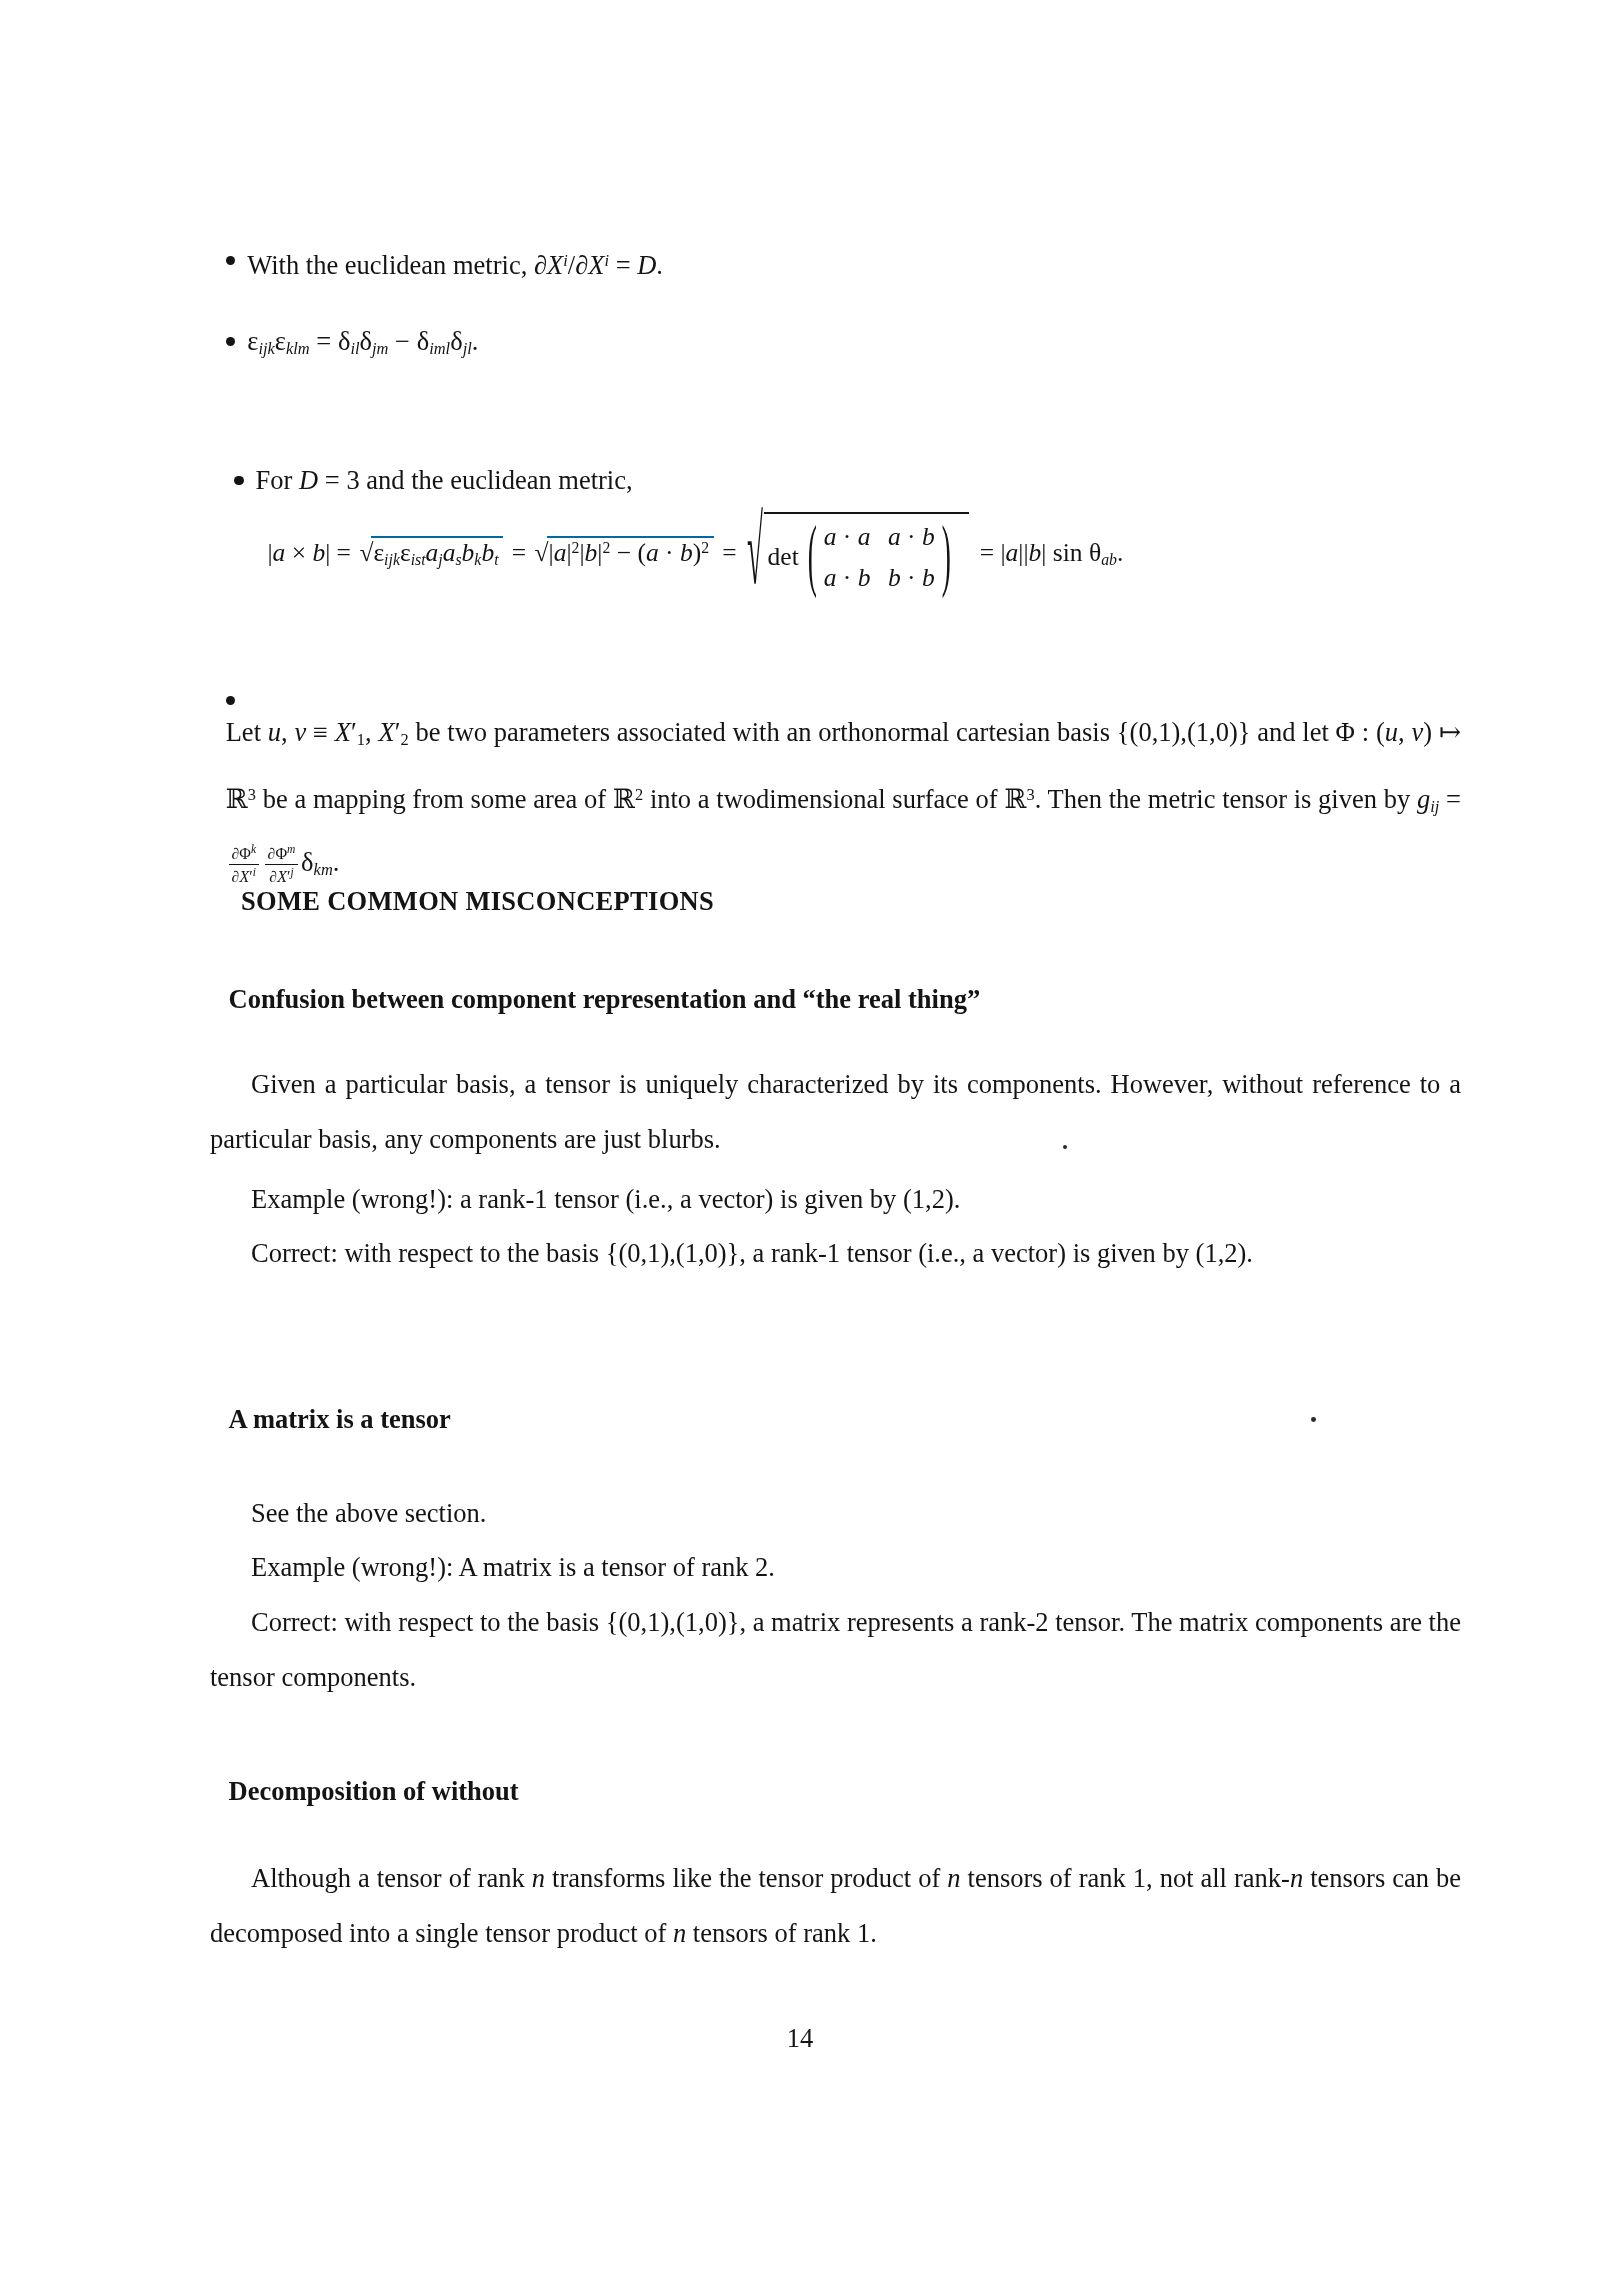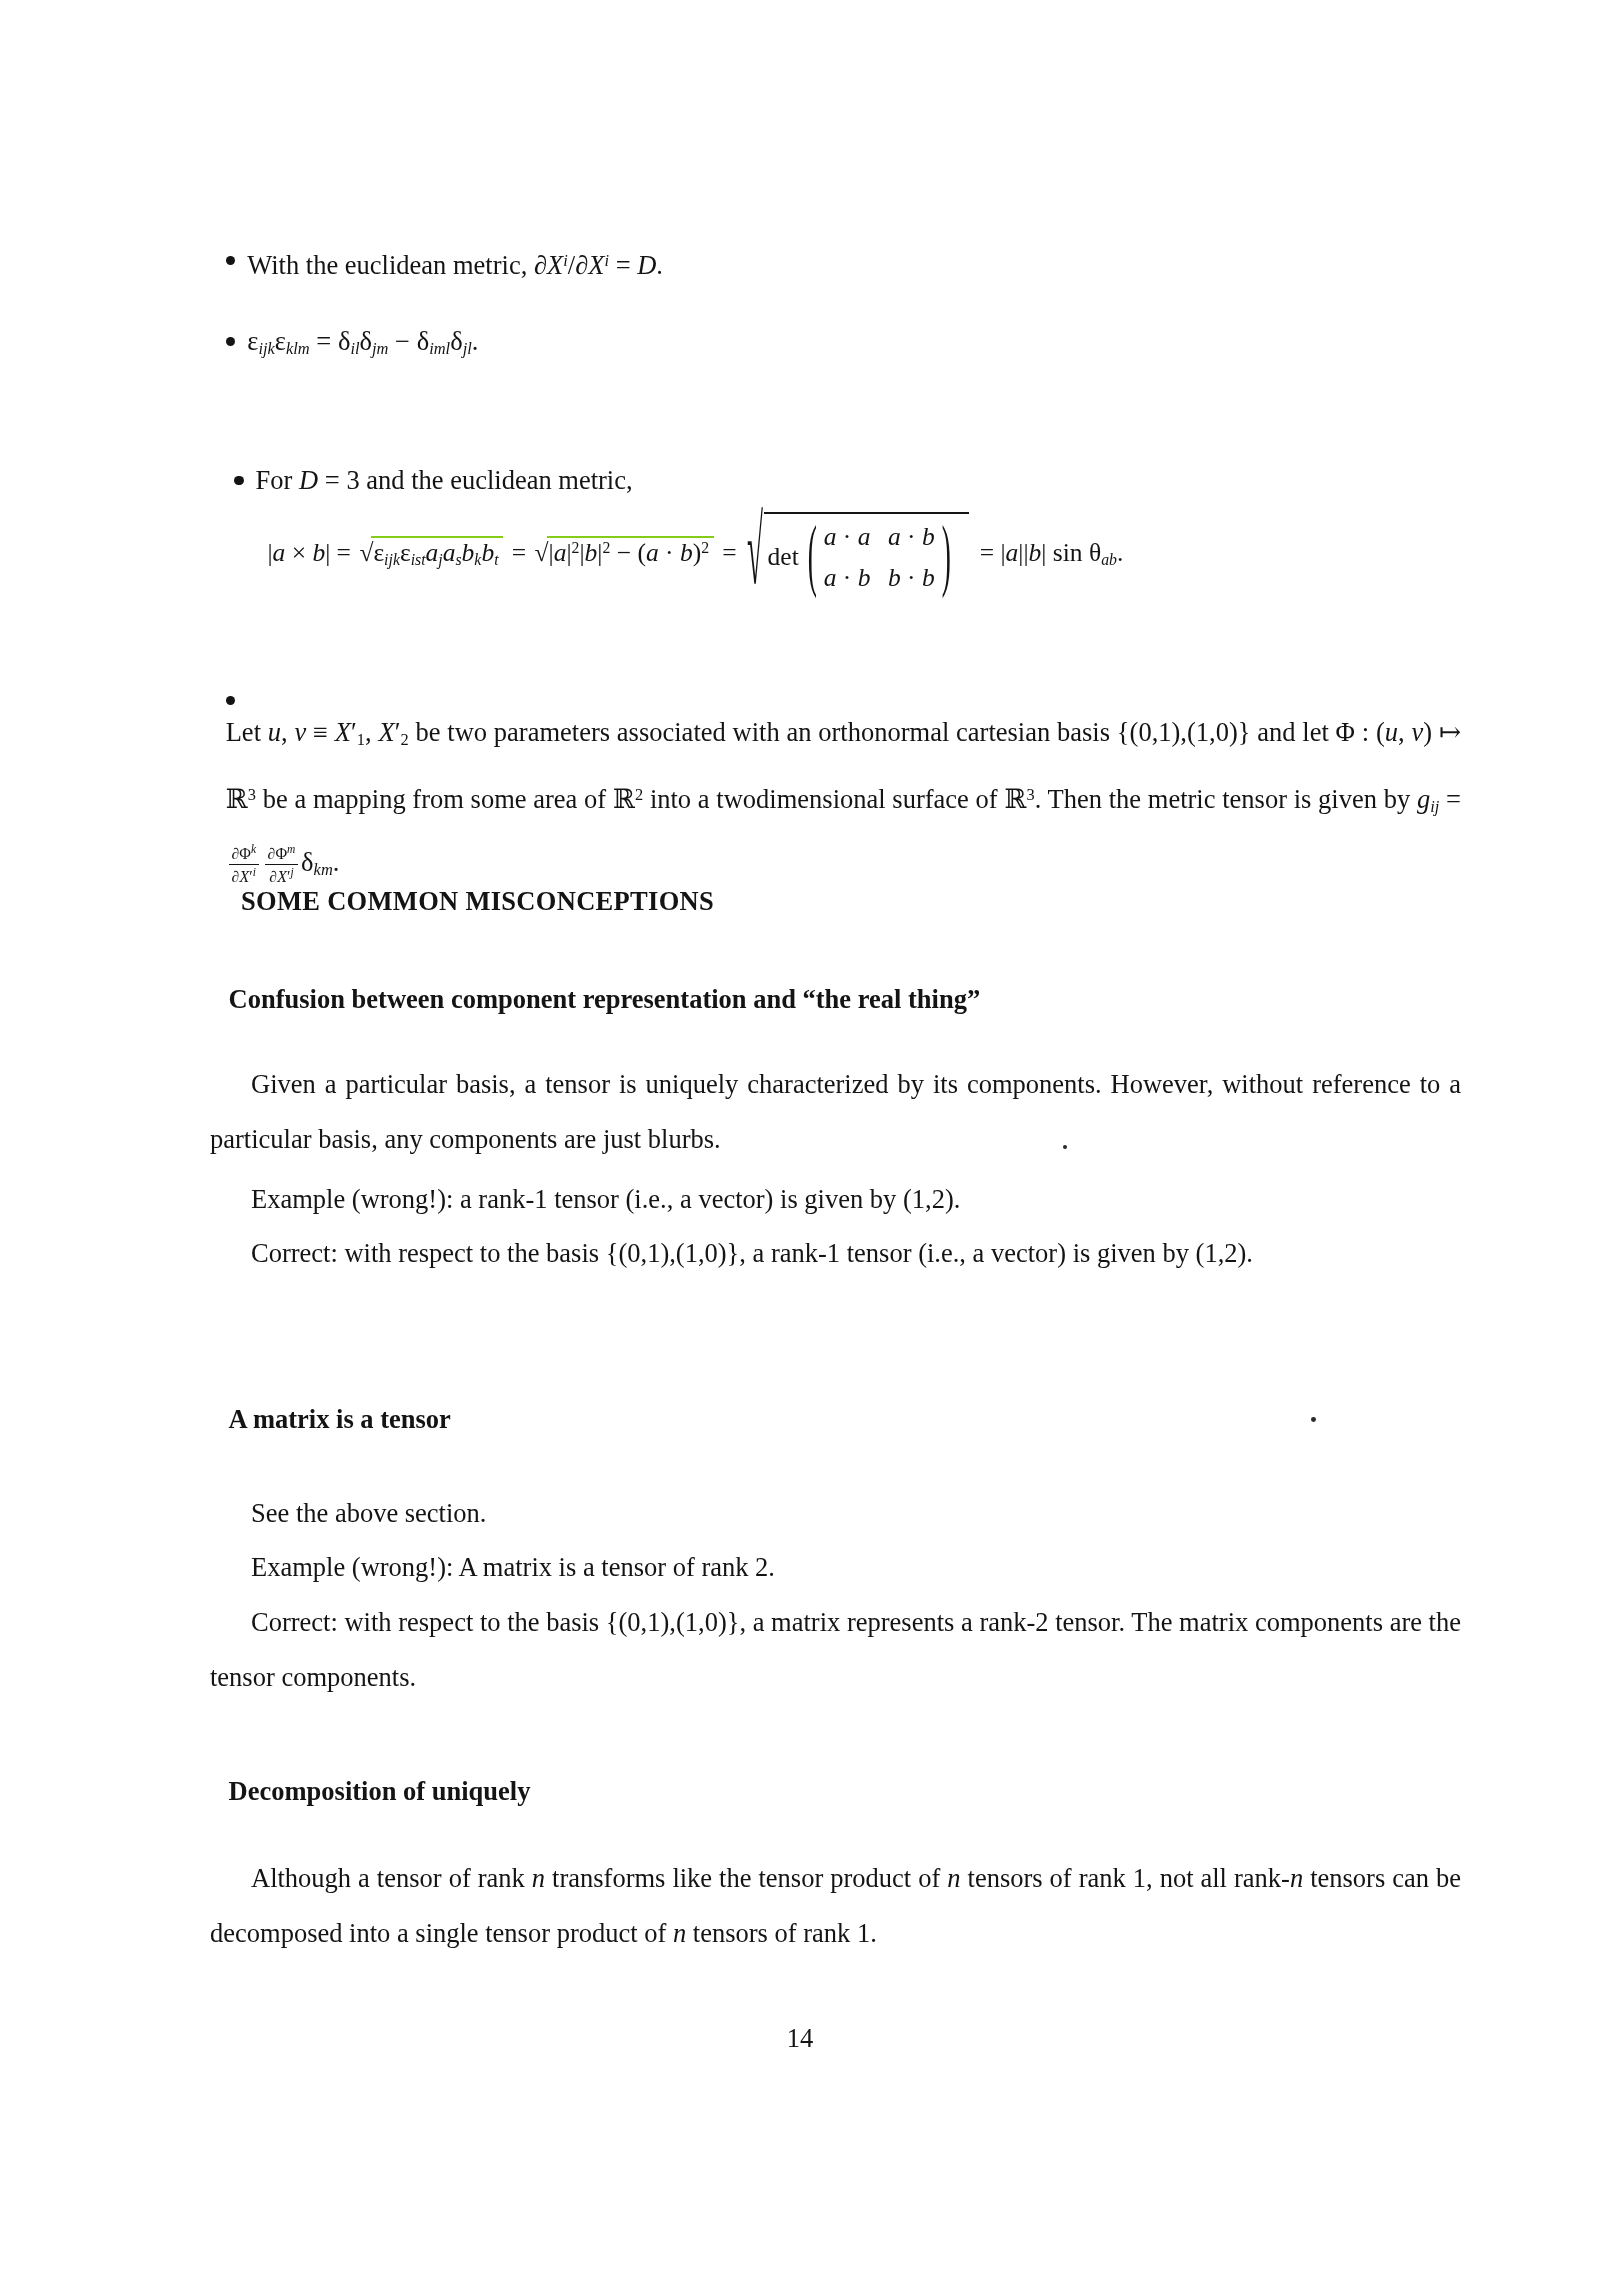--- a/index.html
+++ b/index.html
@@ -27,21 +27,21 @@
   .para { text-align:justify; }
   .indent { text-indent:41px; }
 
   
   .formula-line { white-space:nowrap; }
 
   
   .dformula { margin-left:11.8px; padding-top:3.9px; white-space:nowrap; font-size:25.5px; line-height:1; }
   .sqrt  { display:inline-block; white-space:nowrap; margin:0 2px; }
   .rs    { display:inline-block; margin-right:-2px; }
-  .rc    { display:inline-block; border-top:2px solid #84cc16; padding:2px 4.9px 0 2px; }
+  .rc    { display:inline-block; border-top:2px solid #0369a1; padding:2px 4.9px 0 2px; }
   .bigsqrt { display:inline-flex; align-items:center; vertical-align:middle; margin:0 3.9px; }
   .rs2   { display:inline-block; font-size:29px; transform:scaleY(3.3); transform-origin:50% 56%; width:16.7px; }
   .rc2   { display:inline-flex; align-items:center; border-top:2.5px solid #141414; padding:9.8px 11.8px 7.8px 3.9px; }
   .det   { margin-right:2px; }
   .par   { display:inline-block; transform:scaleY(2.9); transform-origin:50% 50%; font-size:27.4px; font-weight:300; margin:0 6.9px; }
   .mgrid { display:inline-grid; grid-template-columns:auto auto; column-gap:17.6px; row-gap:15.7px; justify-items:center; }
 
   
   .frac { display:inline-flex; flex-direction:column; text-align:center; vertical-align:middle; font-size:0.6em; line-height:1.18; margin:0 2.9px; }
   .frac sup { font-size:0.72em; }
@@ -106,21 +106,21 @@
     <div class="subheading abs lh" style="left:0; top:972px; right:0;">Confusion between component representation and “the real thing”</div>
     <div class="para indent abs lh" style="left:0; top:1057px; right:0;">Given a particular basis, a tensor is uniquely characterized by its components. However, without reference to a particular basis, any components are just blurbs.</div>
     <div class="indent abs lh" style="left:0; top:1172px; right:0;">Example (wrong!): a rank-1 tensor (i.e., a vector) is given by (1,2).</div>
     <div class="para indent abs lh" style="left:0; top:1226px; right:0;">Correct: with respect to the basis {(0,1),(1,0)}, a rank-1 tensor (i.e., a vector) is given by (1,2).</div>
 
     <div class="subheading abs lh" style="left:0; top:1392px; right:0;">A matrix is a tensor</div>
     <div class="indent abs lh" style="left:0; top:1486px; right:0;">See the above section.</div>
     <div class="indent abs lh" style="left:0; top:1540px; right:0;">Example (wrong!): A matrix is a tensor of rank 2.</div>
     <div class="para indent abs lh" style="left:0; top:1595px; right:0;">Correct: with respect to the basis {(0,1),(1,0)}, a matrix represents a rank-2 tensor. The matrix components are the tensor components.</div>
 
-    <div class="subheading abs lh" style="left:0; top:1764px; right:0;">Decomposition of uniquely</div>
+    <div class="subheading abs lh" style="left:0; top:1764px; right:0;">Decomposition of without</div>
     <div class="para indent abs lh" style="left:0; top:1851px; right:0;">Although a tensor of rank <i>n</i> transforms like the tensor product of <i>n</i> tensors of rank 1, not all rank-<i>n</i> tensors can be decomposed into a single tensor product of <i>n</i> tensors of rank 1.</div>
 
   </div>
 
   <div class="pagenum lh">14</div>
 
   <span class="artifact" style="left:1063px; top:1145px; width:3.9px; height:3.9px;"></span>
   <span class="artifact" style="left:1311px; top:1417px; width:4.9px; height:4.9px;"></span>
 </div>
 

